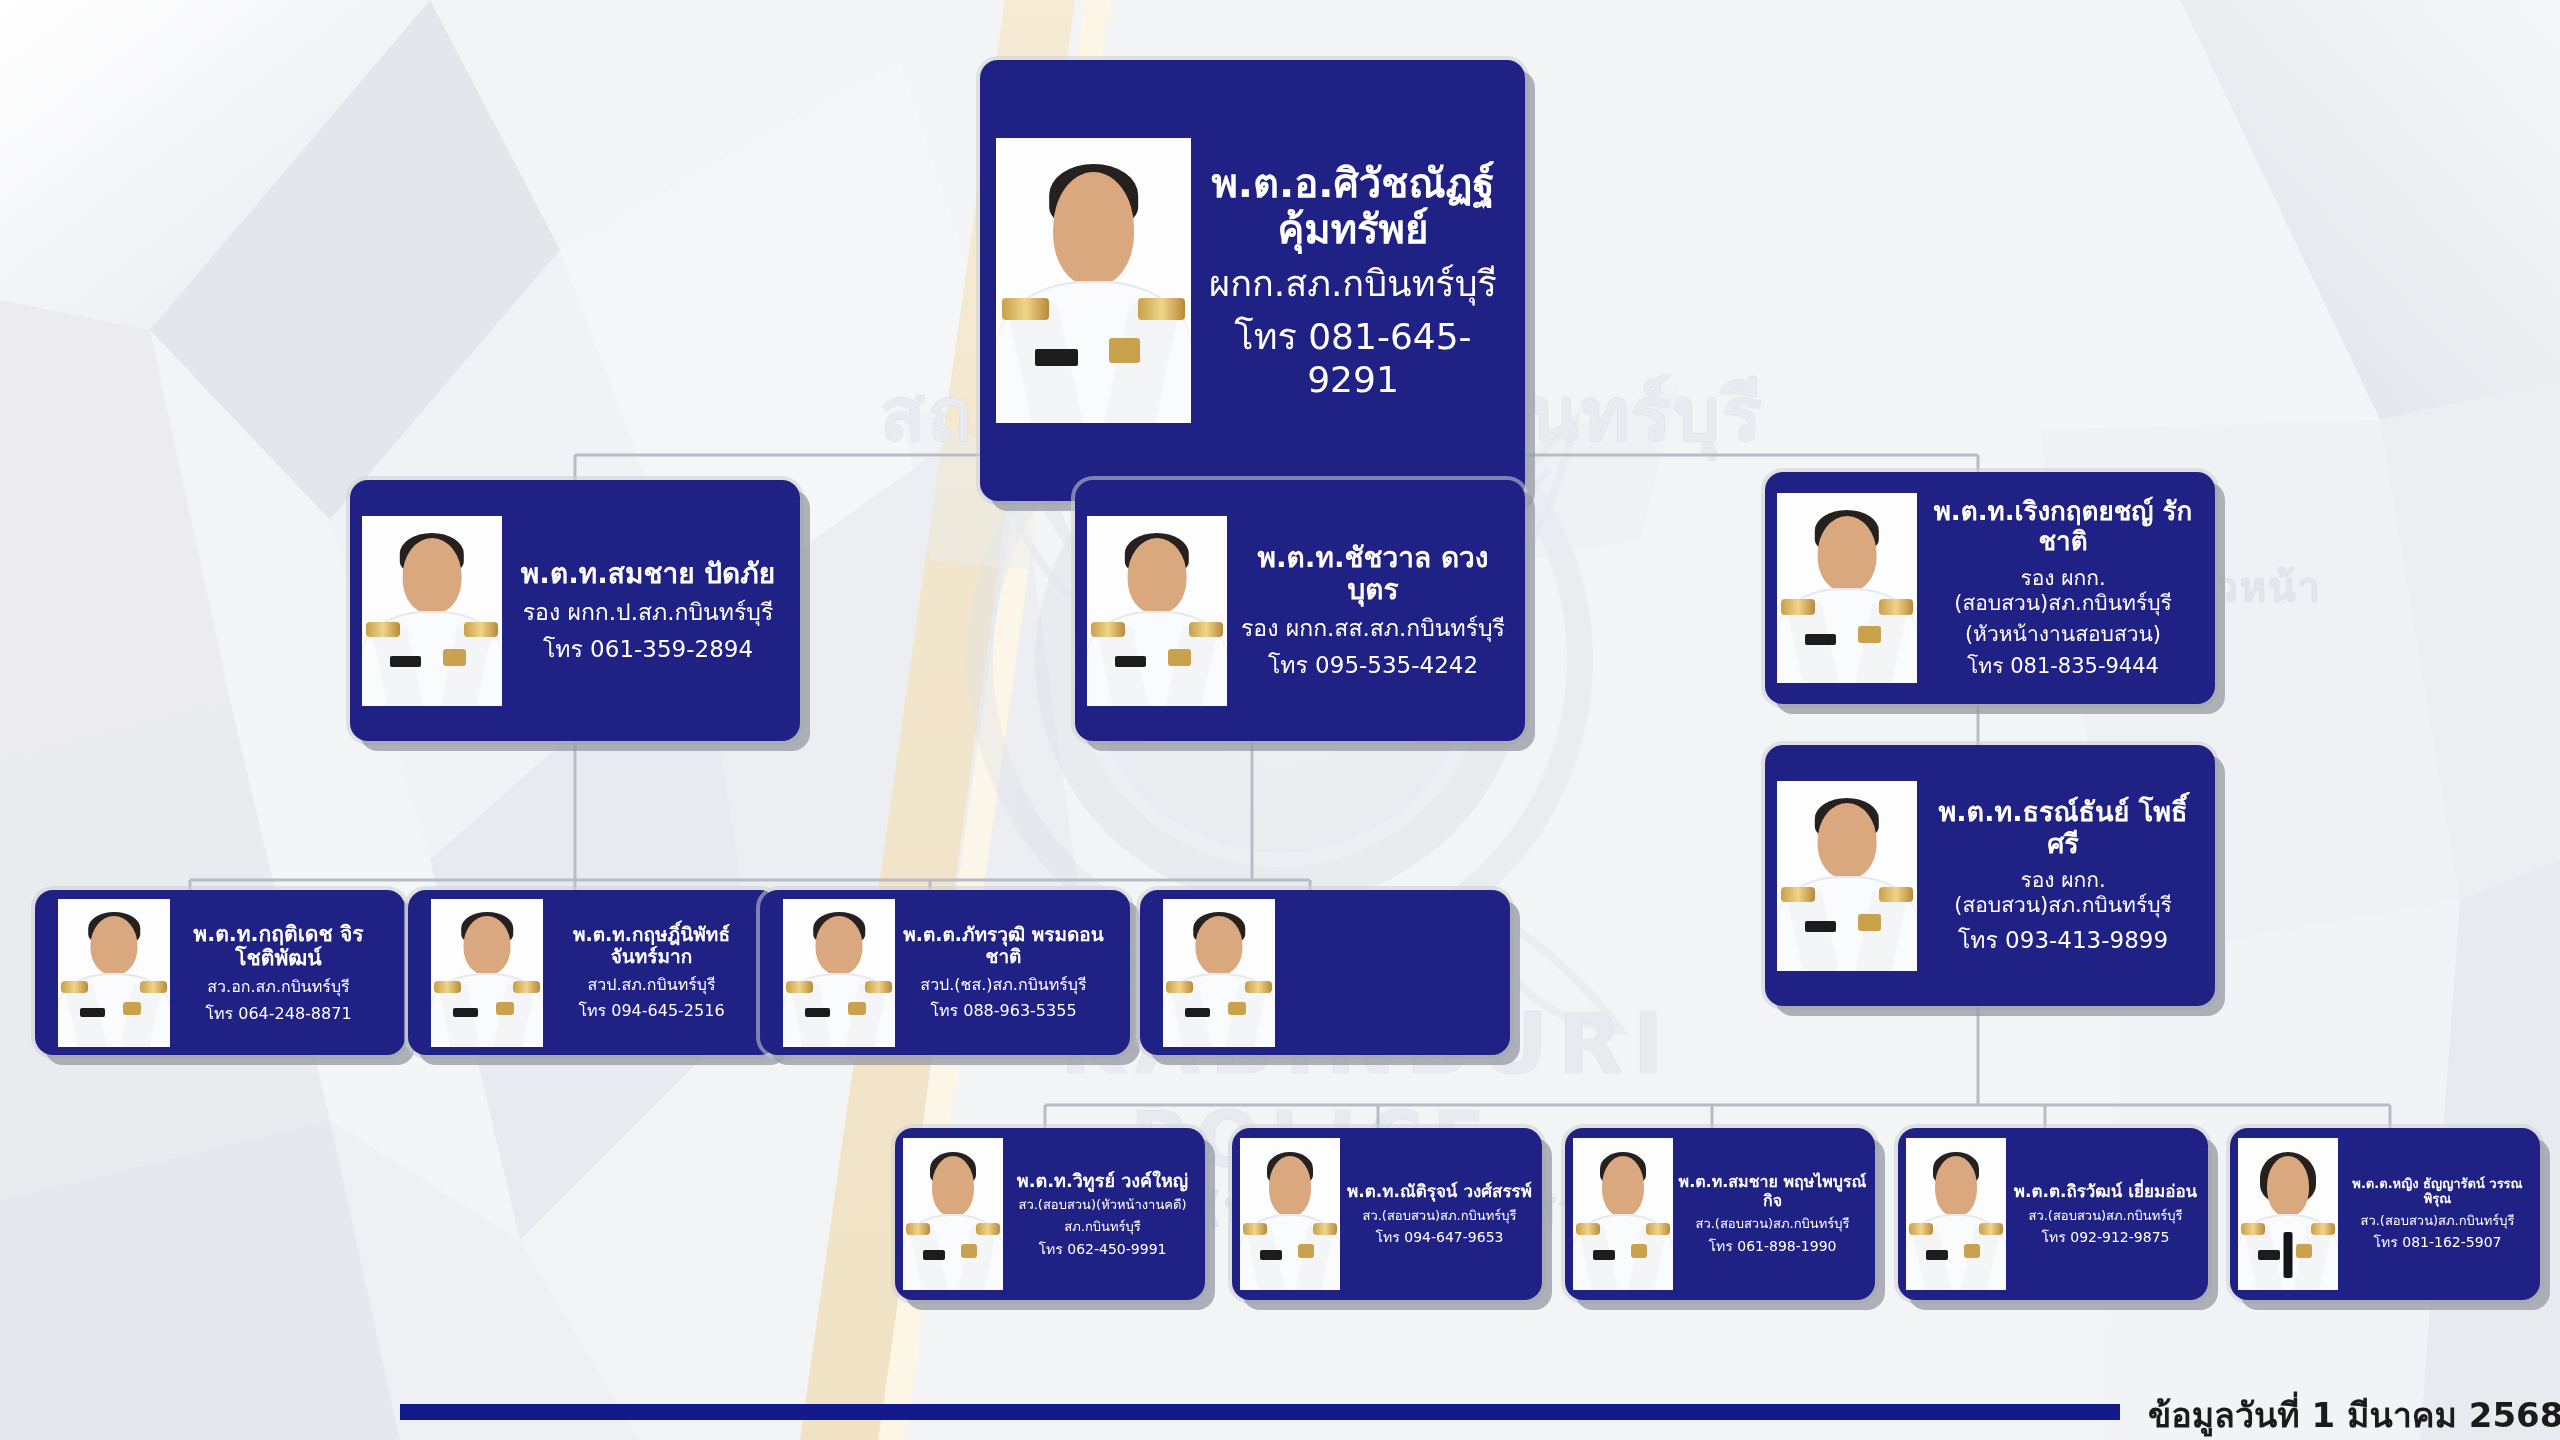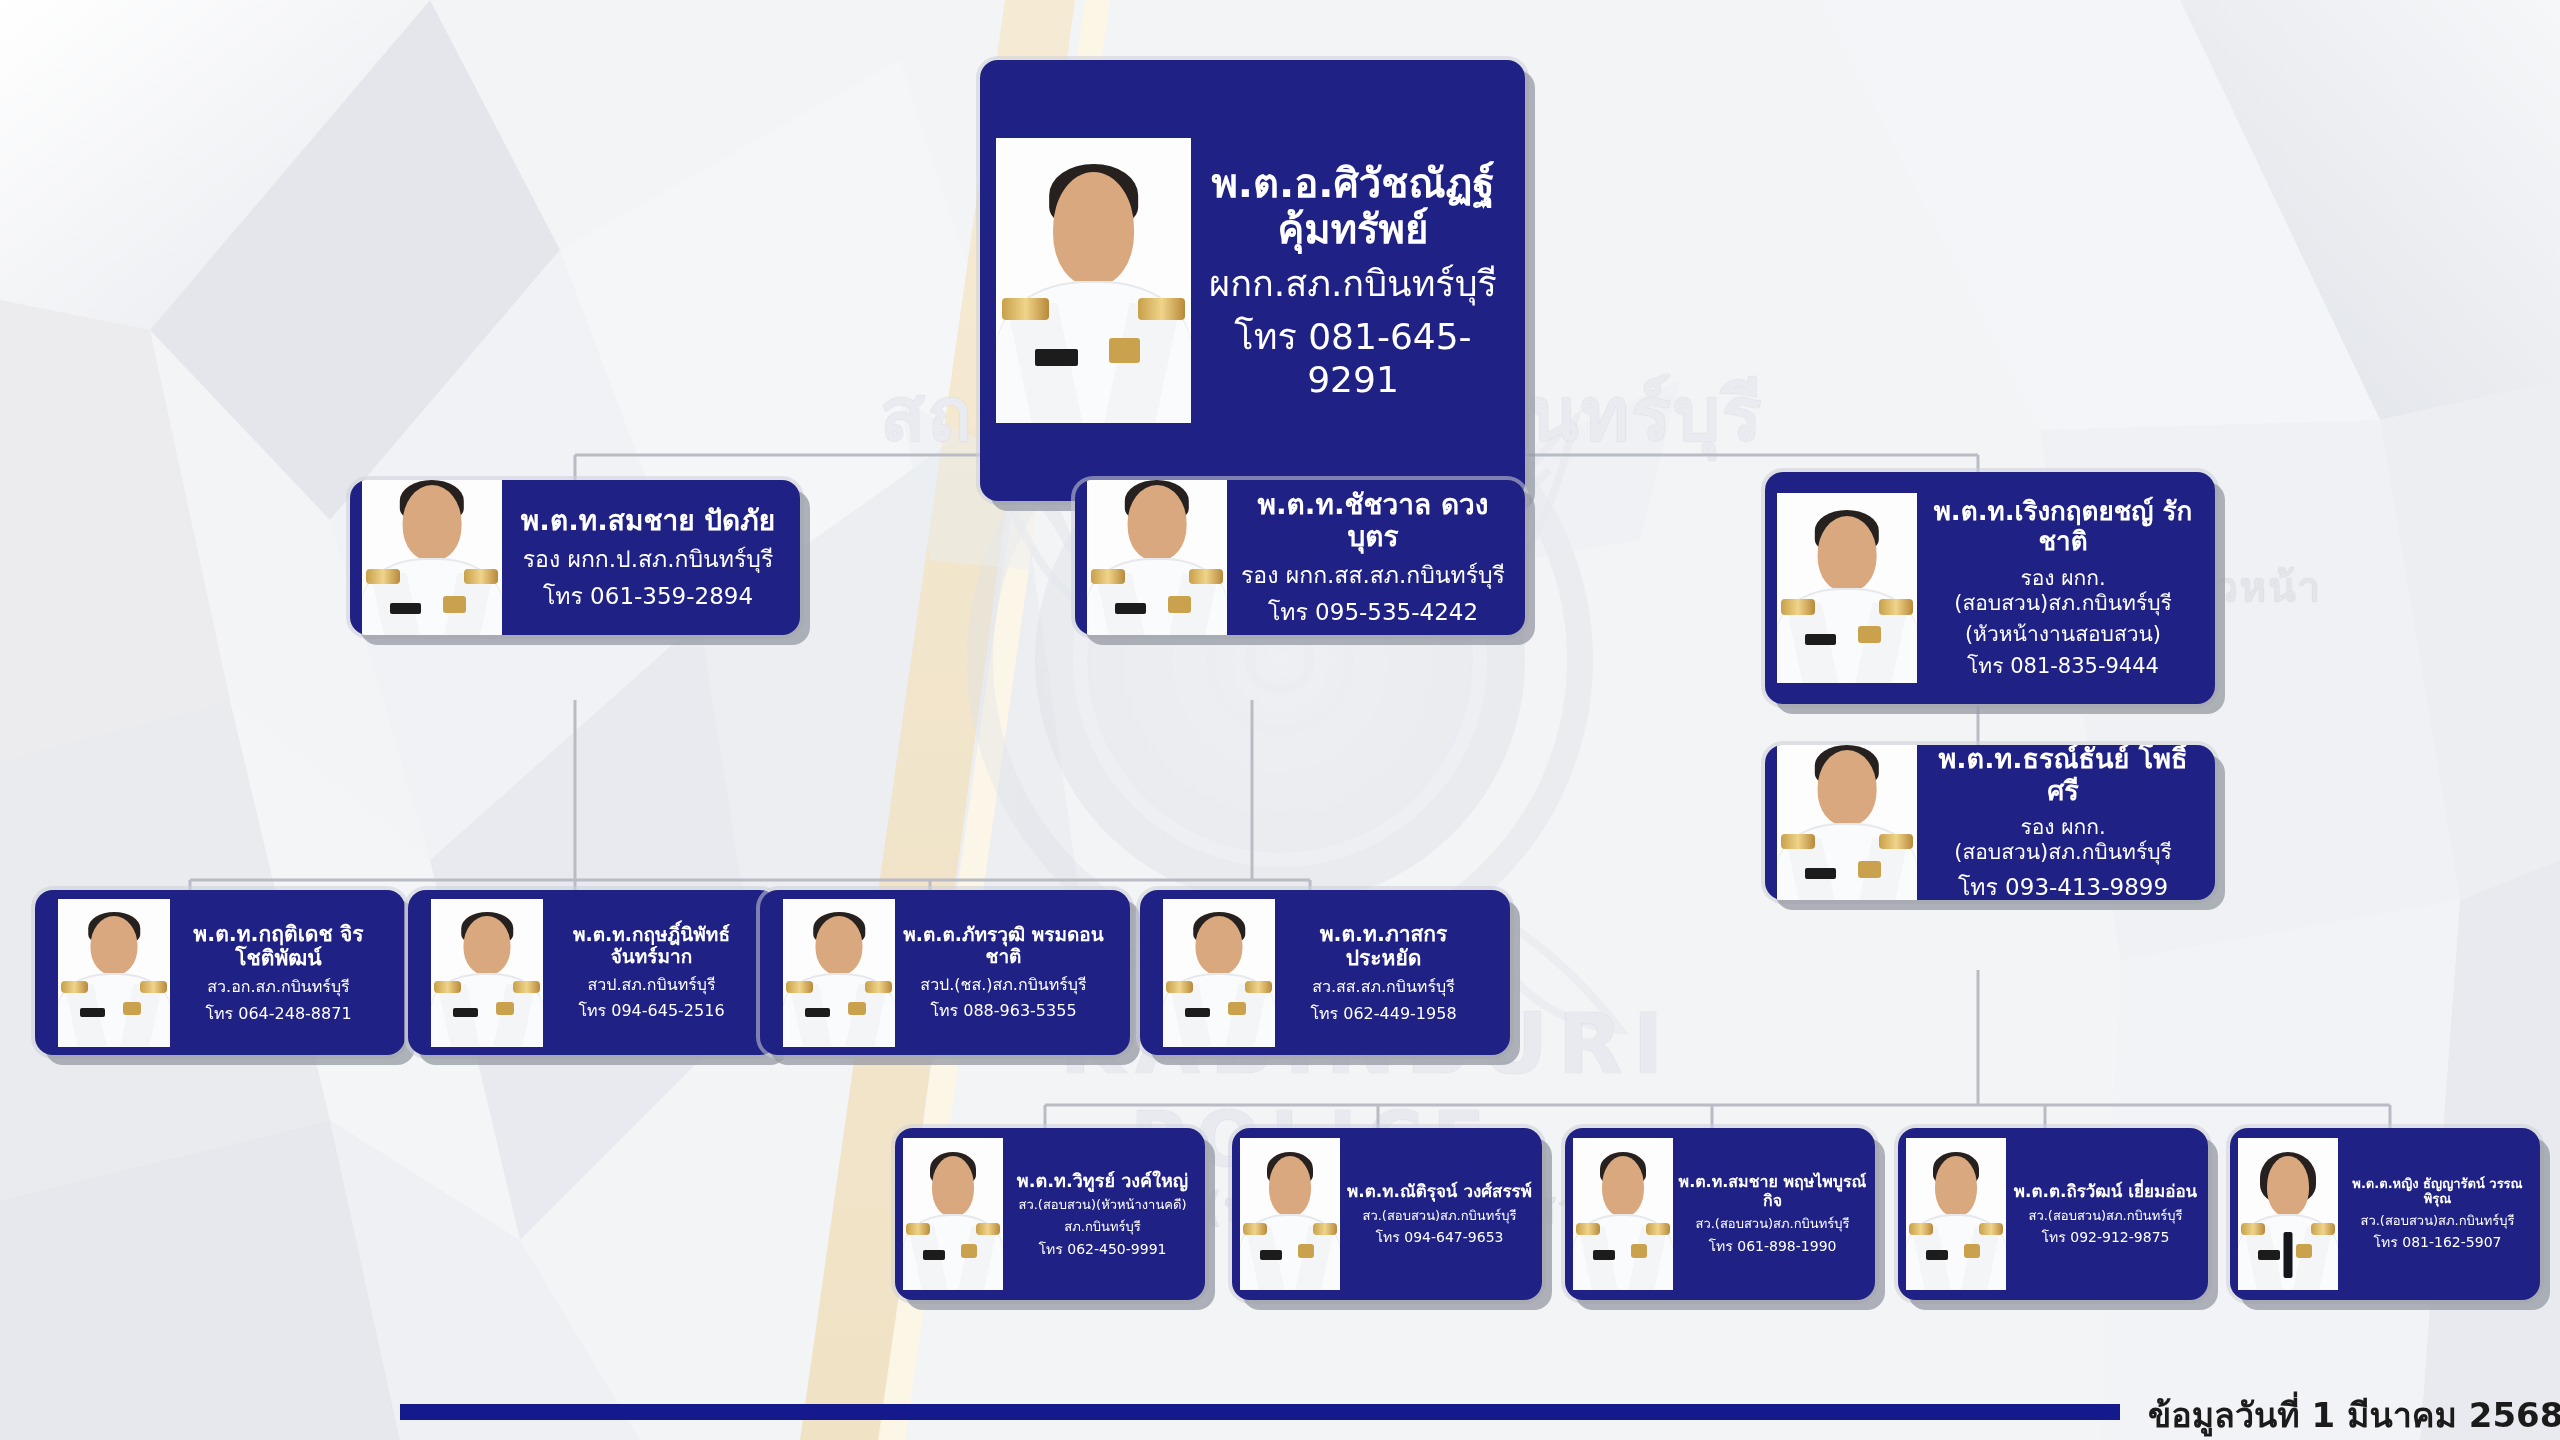--- a/index.html
+++ b/index.html
@@ -48,21 +48,21 @@
   .card .ps{font-weight:400;line-height:1.2;}
   .card .ph{font-weight:400;line-height:1.2;}
 
   
   .c-top{width:545px;height:441px;left:980px;top:60px;padding:16px;}
   .c-top .photo{width:195px;height:285px;margin-right:6px;}
   .c-top .nm{font-size:40px;margin-bottom:10px;}
   .c-top .ps{font-size:36px;margin-bottom:10px;}
   .c-top .ph{font-size:36px;}
 
-  .c-mid{width:450px;height:155px;padding:12px;}
+  .c-mid{width:450px;height:261px;padding:12px;}
   .c-mid .photo{width:140px;height:190px;margin-right:6px;}
   .c-mid .nm{font-size:28px;margin-bottom:9px;}
   .c-mid .ps{font-size:23px;margin-bottom:9px;}
   .c-mid .ph{font-size:23px;}
 
   .c-mid.tall{height:232px;}
   .c-mid.tall .ps{margin-bottom:6px;}
 
   .c-sm{width:370px;height:165px;padding:23px;}
   .c-sm .photo{width:112px;height:148px;margin-right:5px;}
@@ -406,25 +406,20 @@
         <div class="head"></div>
       <div class="body"></div>
         <div class="lapelL"></div>
         <div class="lapelR"></div>
       <div class="epL"></div>
         <div class="epR"></div>
         <div class="badge"></div>
         <div class="tag"></div>
       </div>
   </div>
-  <div class="info">
-    <div class="nm">พ.ต.ท.ภาสกร ประหยัด</div>
-    <div class="ps">สว.สส.สภ.กบินทร์บุรี</div>
-    <div class="ph">โทร 062-449-1958</div>
-  </div>
 </div>
 
 <div class="card c-xs" style="left:895px;top:1128px;">
   <div class="photo">
     <div class="portrait">
         <div class="hair"></div>
         <div class="head"></div>
       <div class="body"></div>
         <div class="lapelL"></div>
         <div class="lapelR"></div>

